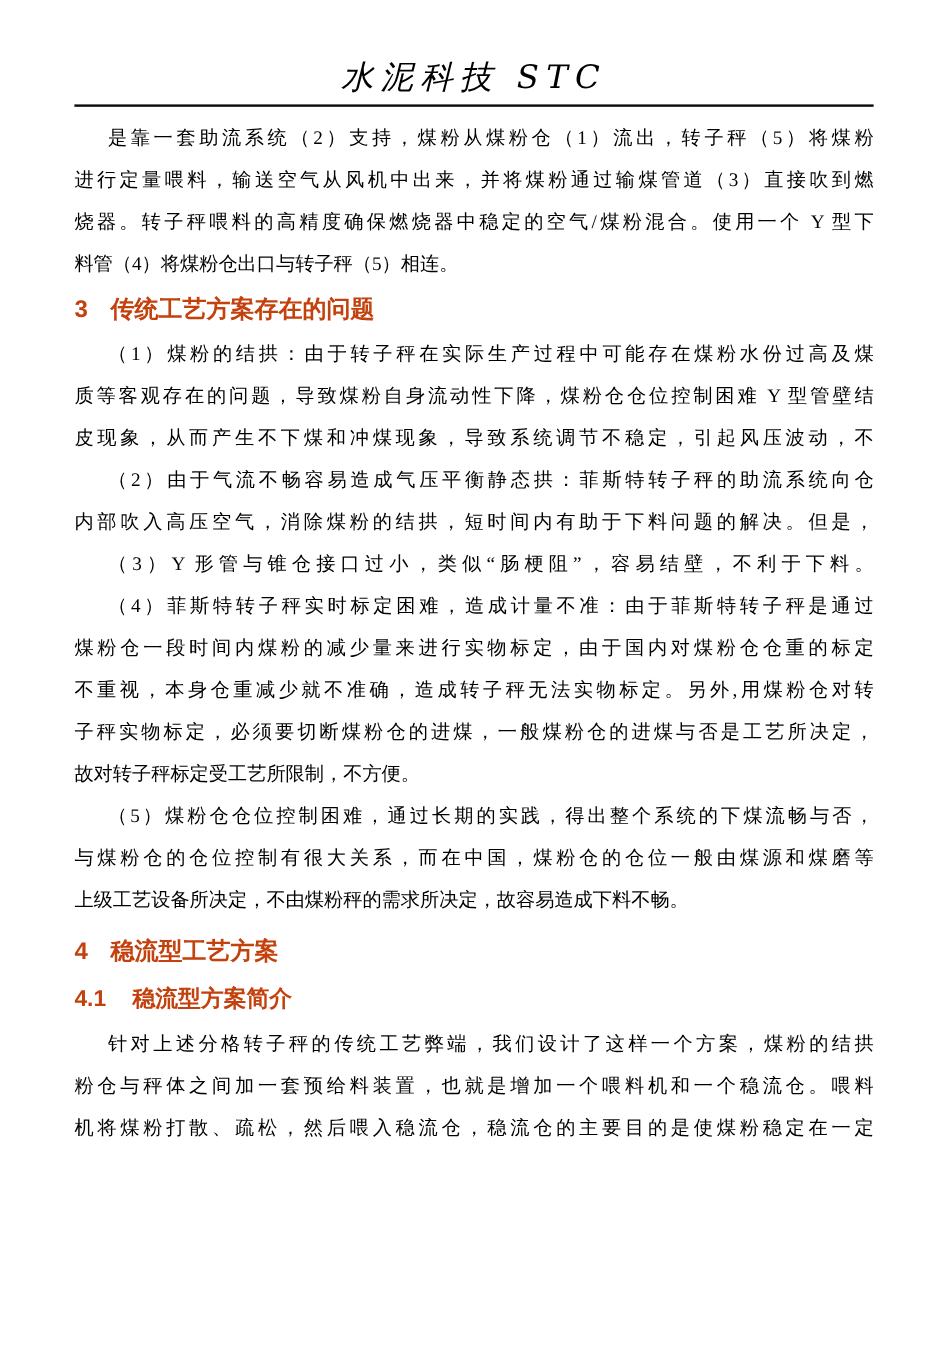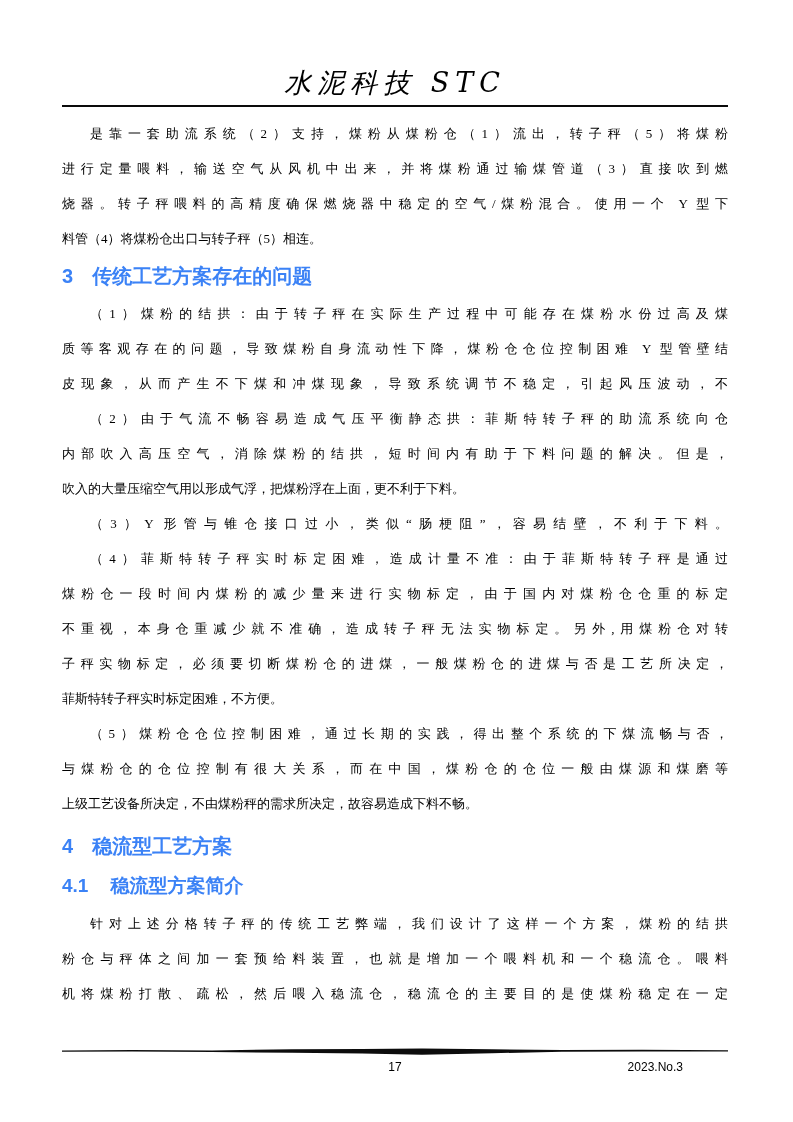--- a/index.html
+++ b/index.html
@@ -7,53 +7,53 @@
     width: 793px; height: 1122px;
     background: #ffffff; color: #000;
     font-family: "Liberation Serif", serif;
     position: relative; overflow: hidden;
   }
   .page { position: absolute; inset: 0; }
   .content { margin: 0 65px 0 62px; } 
 
   
   .journal-title {
-    padding-top: 66px;
+    padding-top: 48px;
     text-align: center;
     font-family: "DejaVu Serif", serif;
     font-style: italic;
     font-weight: 500;
     font-size: 27px;
     letter-spacing: 6px;
     line-height: 34px;
   }
   .header-rule {
     border: none;
     border-top: 2px solid #0a0a0a;
     margin: 5px 0 0 0;
   }
 
   
   .text-block { margin-top: 9px; }
   .line {
-    font-size: 13px;
+    font-size: 16px;
     line-height: 35px;
     text-align: justify;
     overflow: hidden;
   }
   .stretch { text-align-last: justify; }
   .indent { text-indent: 28px; }
 
   .heading {
     margin: 0;
     font-family: "Liberation Sans", sans-serif;
     font-weight: bold;
     font-size: 20px;
     line-height: 40px;
-    color: #3b82f6;
+    color: #c2410c;
   }
   .heading .h-num { margin-right: 19px; }
   .sub-heading { font-size: 19px; }
   .sub-heading .h-num { margin-right: 22px; }
   .heading.sec4 { margin-top: 5px; }
 
   
   .footer { position: absolute; left: 62px; right: 65px; top: 1047px; }
   .footer-rule-svg { display: block; width: 100%; height: 9px; }
   .footer-row {
@@ -83,50 +83,38 @@
       <div class="line">料管（4）将煤粉仓出口与转子秤（5）相连。</div>
 
       <h2 class="heading"><span class="h-num">3</span><span>传统工艺方案存在的问题</span></h2>
 
       <div class="line stretch indent">（1）煤粉的结拱：由于转子秤在实际生产过程中可能存在煤粉水份过高及煤</div>
       <div class="line stretch">质等客观存在的问题，导致煤粉自身流动性下降，煤粉仓仓位控制困难 Y 型管壁结</div>
       <div class="line stretch">皮现象，从而产生不下煤和冲煤现象，导致系统调节不稳定，引起风压波动，不</div>
 
       <div class="line stretch indent">（2）由于气流不畅容易造成气压平衡静态拱：菲斯特转子秤的助流系统向仓</div>
       <div class="line stretch">内部吹入高压空气，消除煤粉的结拱，短时间内有助于下料问题的解决。但是，</div>
-      <div class="line">吹入的大量压缩空气用以形成气浮，把煤粉浮在上面，更不利于下料。</div>
 
       <div class="line stretch indent">（3）Y 形管与锥仓接口过小，类似“肠梗阻”，容易结壁，不利于下料。</div>
 
       <div class="line stretch indent">（4）菲斯特转子秤实时标定困难，造成计量不准：由于菲斯特转子秤是通过</div>
       <div class="line stretch">煤粉仓一段时间内煤粉的减少量来进行实物标定，由于国内对煤粉仓仓重的标定</div>
       <div class="line stretch">不重视，本身仓重减少就不准确，造成转子秤无法实物标定。另外,用煤粉仓对转</div>
       <div class="line stretch">子秤实物标定，必须要切断煤粉仓的进煤，一般煤粉仓的进煤与否是工艺所决定，</div>
-      <div class="line">菲斯特转子秤实时标定困难，不方便。</div>
+      <div class="line">故对转子秤标定受工艺所限制，不方便。</div>
 
       <div class="line stretch indent">（5）煤粉仓仓位控制困难，通过长期的实践，得出整个系统的下煤流畅与否，</div>
       <div class="line stretch">与煤粉仓的仓位控制有很大关系，而在中国，煤粉仓的仓位一般由煤源和煤磨等</div>
       <div class="line">上级工艺设备所决定，不由煤粉秤的需求所决定，故容易造成下料不畅。</div>
 
       <h2 class="heading sec4"><span class="h-num">4</span><span>稳流型工艺方案</span></h2>
 
       <h2 class="heading sub-heading"><span class="h-num">4.1</span><span>稳流型方案简介</span></h2>
 
       <div class="line stretch indent">针对上述分格转子秤的传统工艺弊端，我们设计了这样一个方案，煤粉的结拱</div>
       <div class="line stretch">粉仓与秤体之间加一套预给料装置，也就是增加一个喂料机和一个稳流仓。喂料</div>
       <div class="line stretch">机将煤粉打散、疏松，然后喂入稳流仓，稳流仓的主要目的是使煤粉稳定在一定</div>
 
     </div>
 
-    <div class="footer">
-      <svg class="footer-rule-svg" viewBox="0 0 666 9" preserveAspectRatio="none" xmlns="http://www.w3.org/2000/svg">
-        <polygon fill="#0c0c0c" points="
-          0,3.4 70,3.0 150,3.6 230,2.2 300,2.0 360,1.6 430,2.2 500,3.0 580,2.8 666,3.2
-          666,4.6 580,4.4 500,4.8 430,6.2 360,7.8 300,6.6 230,5.8 150,5.0 70,4.6 0,4.8"></polygon>
-      </svg>
-      <div class="footer-row">
-        <div class="page-num">17</div>
-        <div class="issue">2023.No.3</div>
-      </div>
-    </div>
 
   </div>
 </div>
 
 </body></html>

